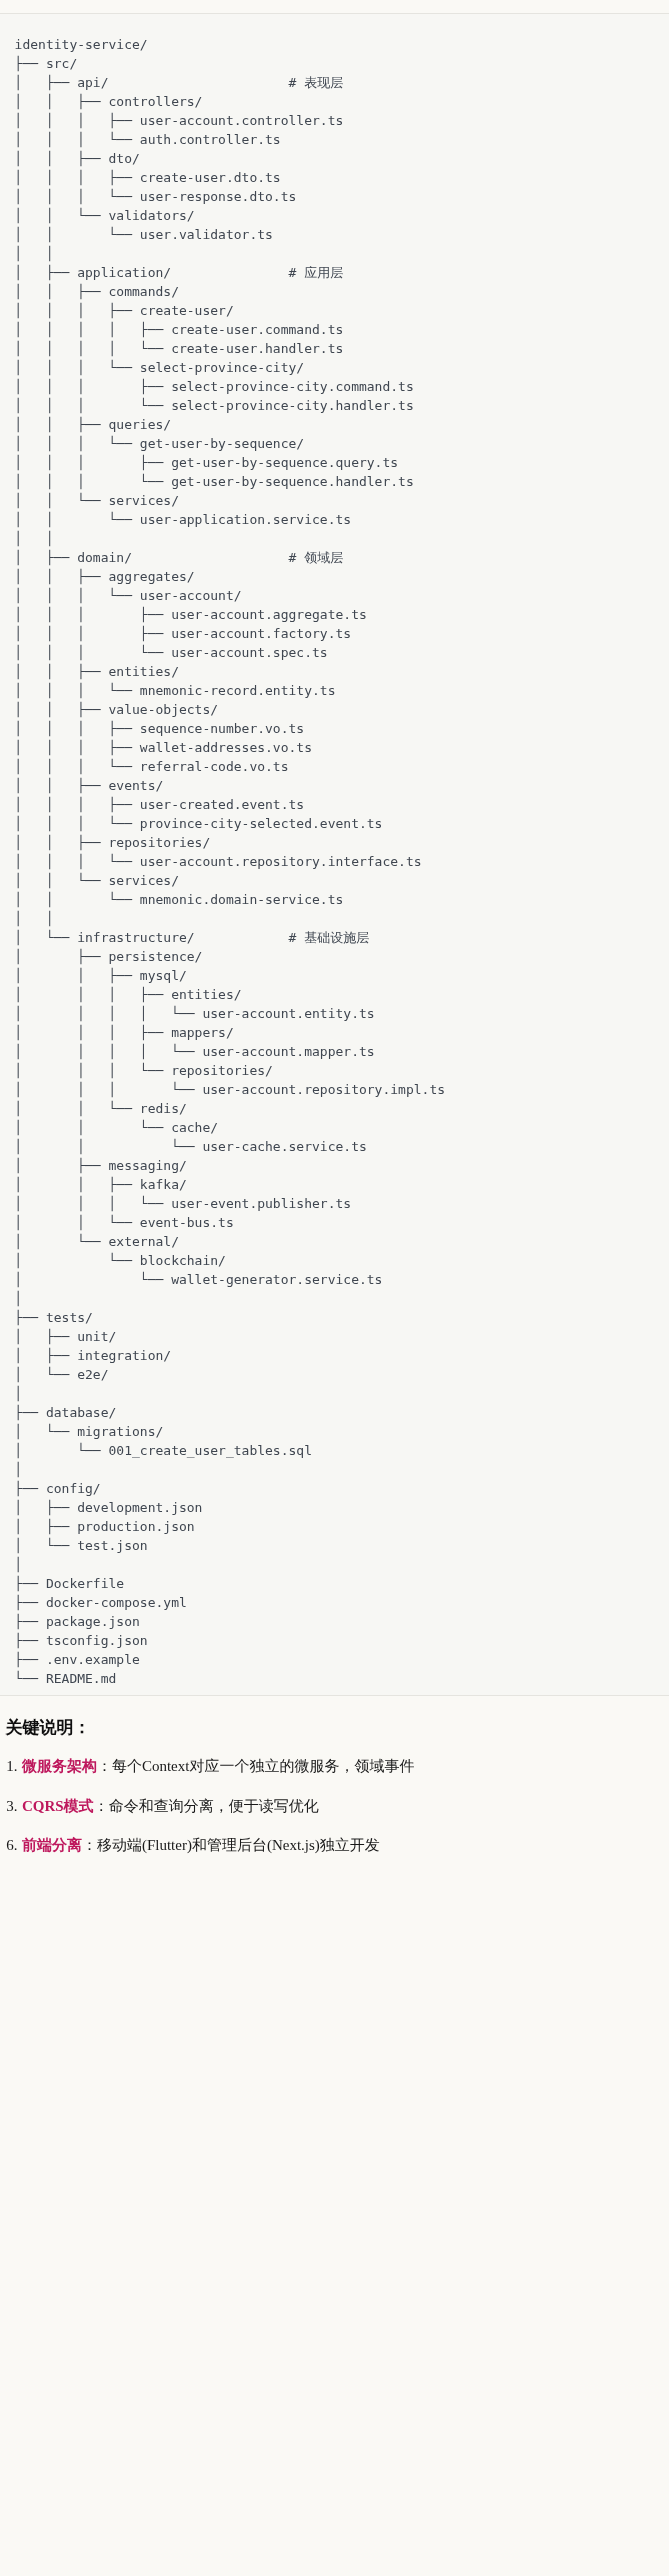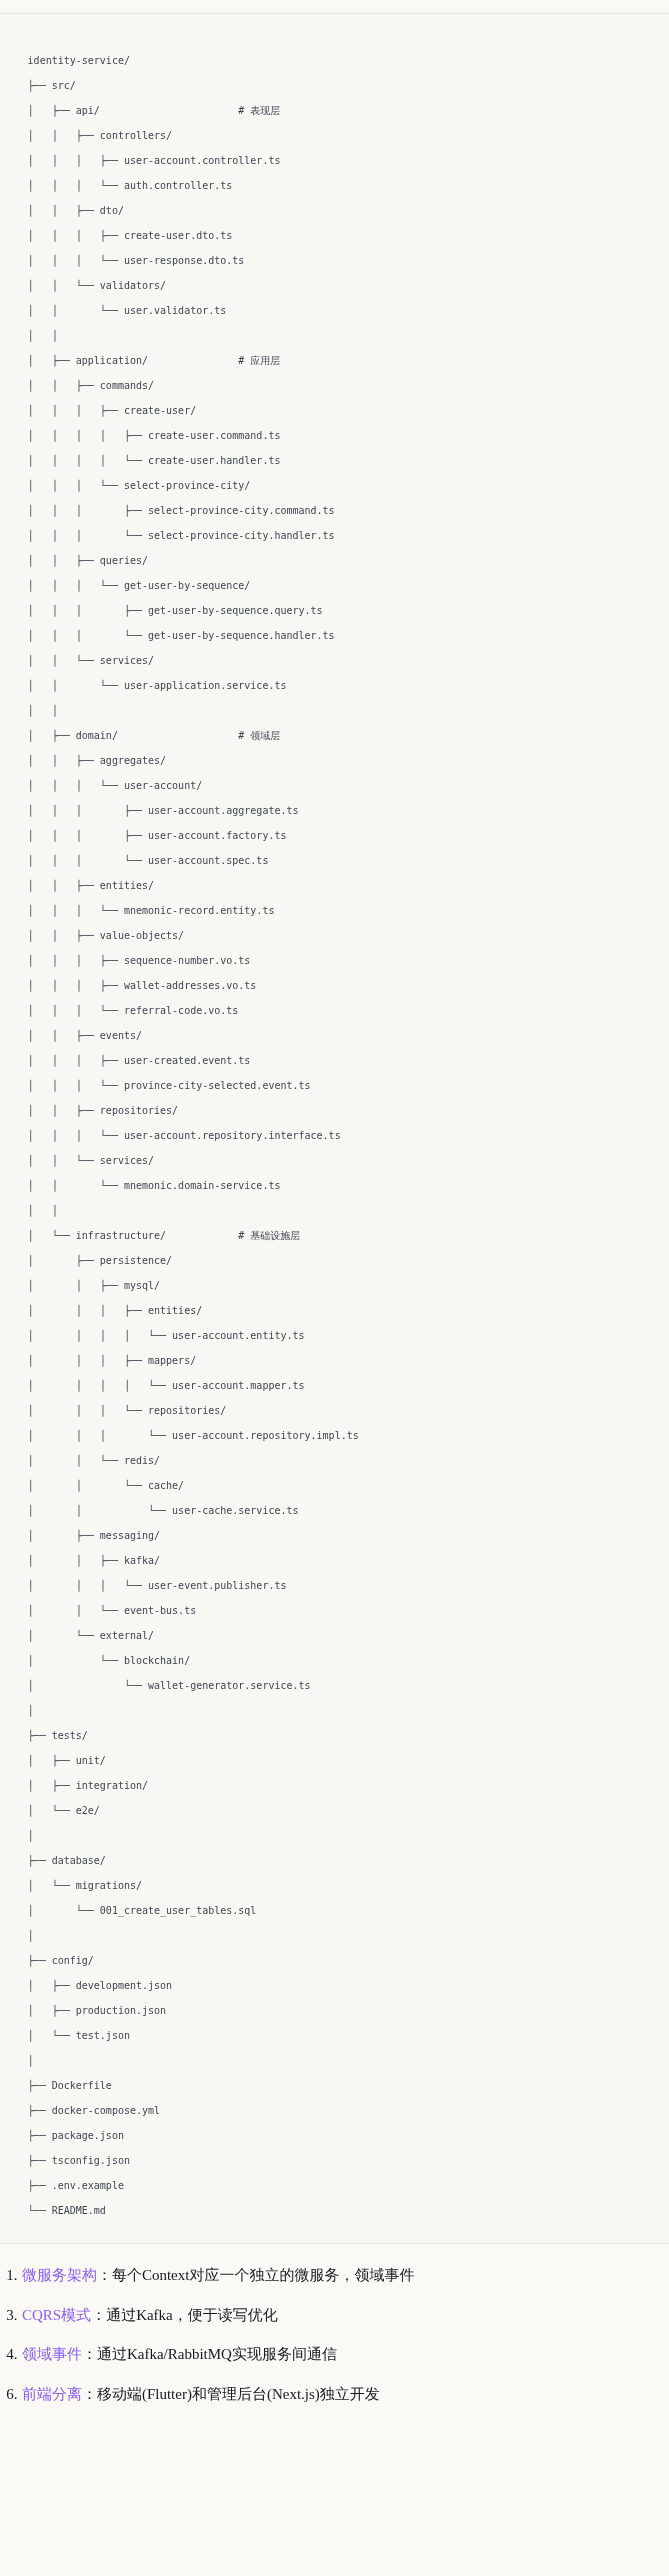--- a/index.html
+++ b/index.html
@@ -28,24 +28,24 @@
   }
   .code-block{
     margin-top:13px;
     background:var(--code-bg);
     border-top:0.6px solid var(--code-border);
     border-bottom:0.6px solid var(--code-border);
     padding:17px 8.8px 2.5px 10.6px;
     overflow:hidden;
   }
   pre.tree{
-    margin:17px;
+    margin:4px;
     font-family:"DejaVu Sans Mono","Liberation Mono",monospace;
-    font-size:10px;
-    line-height:25px;
+    font-size:13px;
+    line-height:19px;
     color:var(--tree-text);
     white-space:pre;
   }
   .notes{
     margin-top:20.6px;
   }
   .notes-heading{
     margin:0 0 16.3px 5.6px;
     font-size:17px;
     font-weight:700;
@@ -59,22 +59,22 @@
   .note-item{
     margin:0 0 17px 6.3px;
     font-size:15px;
     line-height:22.5px;
     color:#191919;
   }
   .note-num{
     margin-right:4.4px;
   }
   .note-term{
-    font-weight:400;
-    color:#8b5cf6;
+    font-weight:700;
+    color:#be185d;
   }
   .notes-footer{
     margin:19.4px 0 0 0.6px;
     font-size:15px;
     line-height:22.5px;
     color:#141414;
   }
 </style>
 </head>
 <body>
@@ -166,24 +166,24 @@
 │
 ├── Dockerfile
 ├── docker-compose.yml
 ├── package.json
 ├── tsconfig.json
 ├── .env.example
 └── README.md</pre>
   </div>
 
   <div class="notes">
+    <p class="notes-heading">关键说明：</p>
 
     <ol class="notes-list" id="notes-list">
         <li class="note-item"><span class="note-num">1.</span><strong class="note-term">微服务架构</strong><span class="note-sep">：</span><span class="note-desc">每个Context对应一个独立的微服务，领域事件</span></li>
-        <li class="note-item"><span class="note-num">3.</span><strong class="note-term">CQRS模式</strong><span class="note-sep">：</span><span class="note-desc">通过Kafka，便于读写优化</span></li>
-        <li class="note-item"><span class="note-num">4.</span><strong class="note-term">领域事件</strong><span class="note-sep">：</span><span class="note-desc">通过Kafka/RabbitMQ实现服务间通信</span></li>
+        <li class="note-item"><span class="note-num">3.</span><strong class="note-term">CQRS模式</strong><span class="note-sep">：</span><span class="note-desc">命令和查询分离，便于读写优化</span></li>
         <li class="note-item"><span class="note-num">6.</span><strong class="note-term">前端分离</strong><span class="note-sep">：</span><span class="note-desc">移动端(Flutter)和管理后台(Next.js)独立开发</span></li>
       </ol>
 
   </div>
 
 </div>
 
 
 </body></html>

